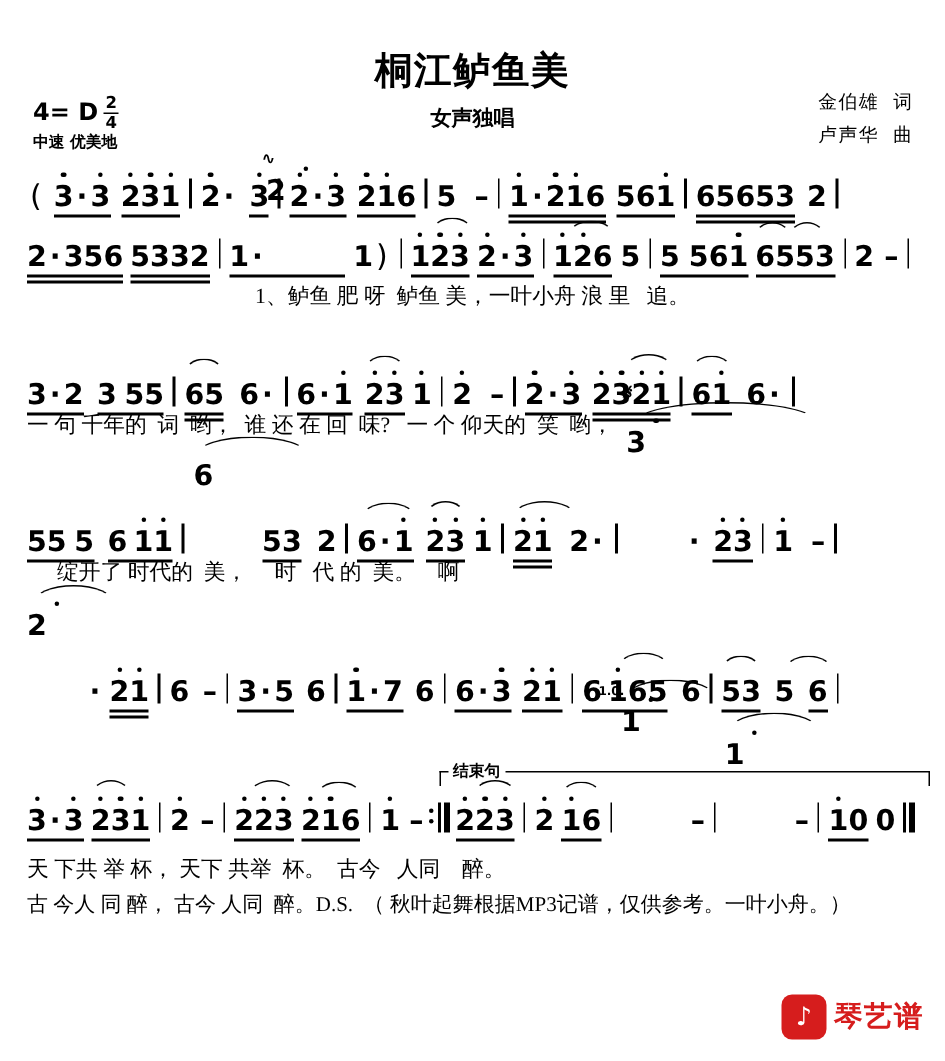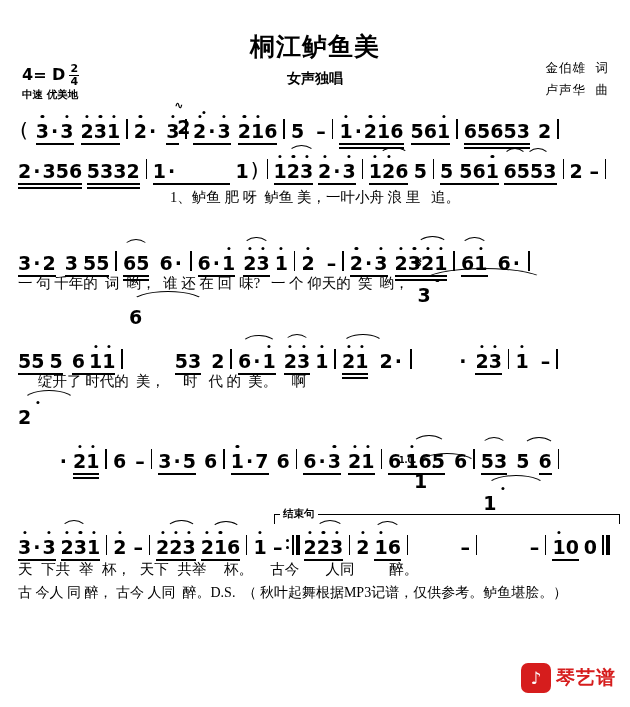--- a/index.html
+++ b/index.html
@@ -471,21 +471,21 @@
     <span class="sp" style="width:9px"></span>
     <span class="beam1" style="position:relative">
       <span class="tok">6</span>
       <span class="slur" style="left:-16px;width:30px;top:-13px;"></span>
     </span>
     <span class="bar"></span>
   </div>
 </div>
 
 <div class="system" style="height:100px;margin-top:20px;">
-  <div class="endphrase" style="left:256px;right:-8px;top:-14px;">
+  <div class="endphrase" style="left:275px;right:-8px;top:-14px;">
     <span>结束句</span>
   </div>
   <div class="noterow">
     <span class="beam1">
       <span class="tok">3<i class="up"></i></span>
       <span class="dot-ext">·</span>
       <span class="tok">3<i class="up"></i></span>
     </span>
     <span class="sp" style="width:7px"></span>
     <span class="beam1" style="position:relative">
@@ -556,24 +556,24 @@
       <span class="tok">1<i class="up"></i></span>
       <span class="tok">0</span>
     </span>
     <span class="sp" style="width:7px"></span>
     <span class="tok">0</span>
     <span class="endbar">
       <span class="thin"></span>
         <span class="thick"></span>
     </span>
   </div>
-  <div class="lyrics l2" style="margin-top:2px;font-family:Liberation Mono, monospace;">
+  <div class="lyrics l2" style="margin-top:12px;">
     <span class="lyr" style="left:0px;">天 下共 举 杯， 天下 共举  杯。  古今   人同    醉。</span>
   </div>
   <div class="lyrics l2">
-    <span class="lyr" style="left:0px;font-size:14px;">古 今人 同 醉， 古今 人同  醉。D.S.  （ 秋叶起舞根据MP3记谱，仅供参考。鲈鱼堪脍。）</span>
+    <span class="lyr" style="left:0px;font-size:14px;">古 今人 同 醉， 古今 人同  醉。D.S.  （ 秋叶起舞根据MP3记谱，仅供参考。一叶小舟。）</span>
   </div>
 </div>
 
 <div class="logo">
   <span class="mark">♪</span>
   <span class="txt">琴艺谱</span>
 </div>
 
 </body></html>

